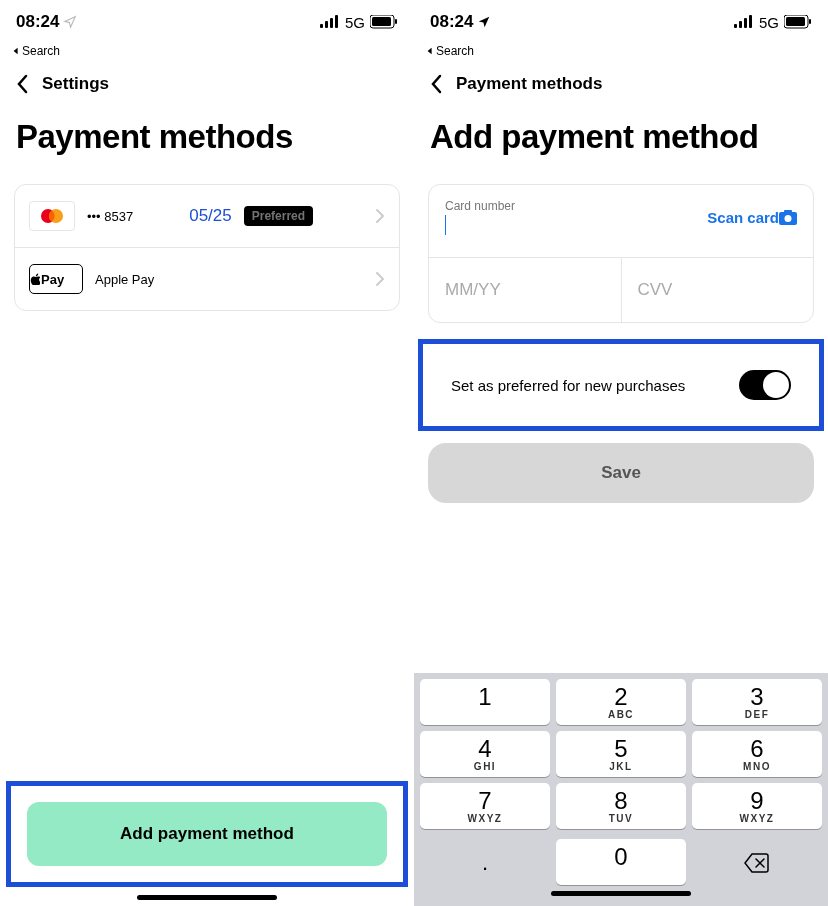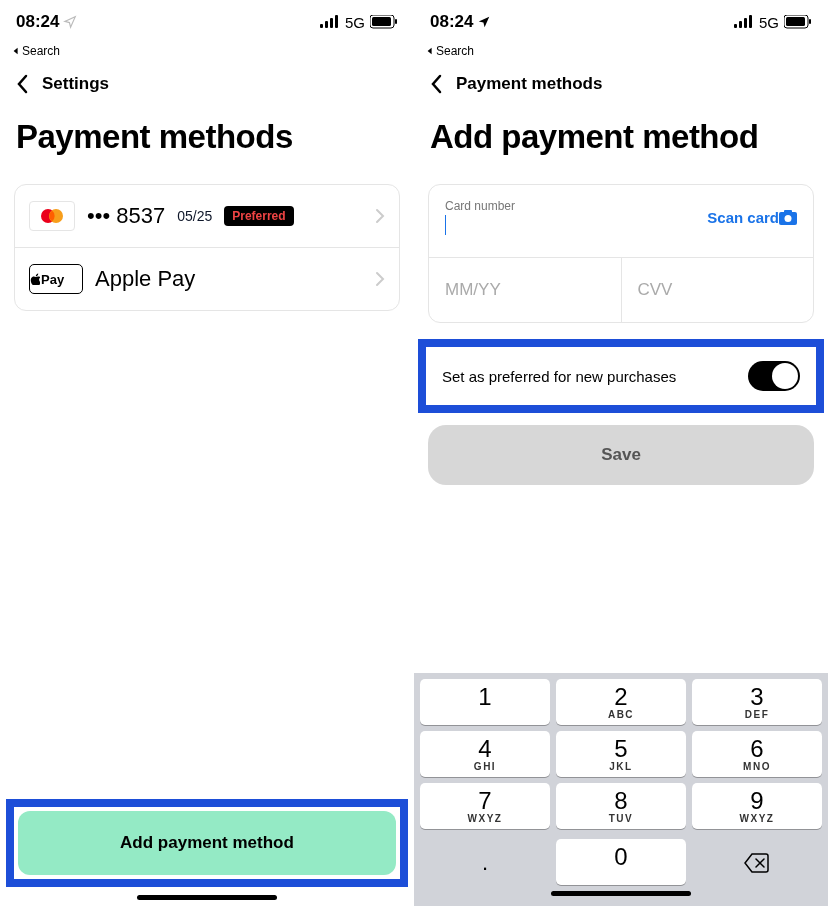--- a/index.html
+++ b/index.html
@@ -11,26 +11,26 @@
 .breadcrumb-row { font-size: 12px; padding: 0 12px 6px 12px; display: flex; align-items: center; gap: 2px; }
 .breadcrumb-row svg { width: 8px; height: 8px; }
 .nav-row { display: flex; align-items: center; gap: 14px; padding: 10px 16px 6px 16px; }
 .nav-row span { font-size: 17px; font-weight: 700; }
 .h1 { font-size: 33px; font-weight: 800; letter-spacing: -0.5px; padding: 18px 16px 18px 16px; }
 .card-list { margin: 10px 14px; border: 1px solid #e5e5e5; border-radius: 12px; overflow: hidden; }
 .card-row { display: flex; align-items: center; padding: 16px 14px; gap: 12px; border-top: 1px solid #e5e5e5; }
 .card-row:first-child { border-top: none; }
 .mc-box { width: 46px; height: 30px; border: 1px solid #e5e5e5; border-radius: 4px; display: flex; align-items: center; justify-content: center; background: #fff; }
 .apay-box { width: 54px; height: 30px; border: 1.5px solid #000; border-radius: 5px; display: flex; align-items: center; font-size: 13px; font-weight: 600; gap: 1px; }
-.masked { font-size: 22px; font-weight: 500; }
-.exp { font-size: 14px; color: #0f172a; }
-.badge { background: #000; color: #ef4444; font-size: 12px; font-weight: 600; padding: 3px 8px; border-radius: 4px; }
+.masked { font-size: 13px; font-weight: 500; }
+.exp { font-size: 17px; color: #1d4ed8; margin-left: 44px; }
+.badge { background: #000; color: #737373; font-size: 12px; font-weight: 600; padding: 3px 8px; border-radius: 4px; }
 .chev { margin-left: auto; color: #ccc; }
 .btn-primary { margin: 0 14px 14px 14px; background: #94eac5; border-radius: 12px; text-align: center; padding: 22px; font-size: 17px; font-weight: 700; }
-.highlight-box { border: 8px solid #1d4ed8; padding: 4px; }
+.highlight-box { border: 5px solid #1d4ed8; padding: 16px; }
 .highlight-box.bottom { margin: 0 6px 8px 6px; }
 .home-ind { width: 140px; height: 5px; background: #000; border-radius: 3px; margin: 0 auto 6px auto; }
 .spacer { flex: 1; }
 
 
 .form-card { margin: 10px 14px; border: 1px solid #e5e5e5; border-radius: 12px; overflow: hidden; }
 .form-cell { border-top: 1px solid #e5e5e5; padding: 14px 16px; position: relative; }
 .form-cell:first-child { border-top: none; }
 .small-lbl { font-size: 12px; color: #777; }
 .cursor { width: 1px; height: 20px; background: #1a73e8; margin-top: 2px; }

